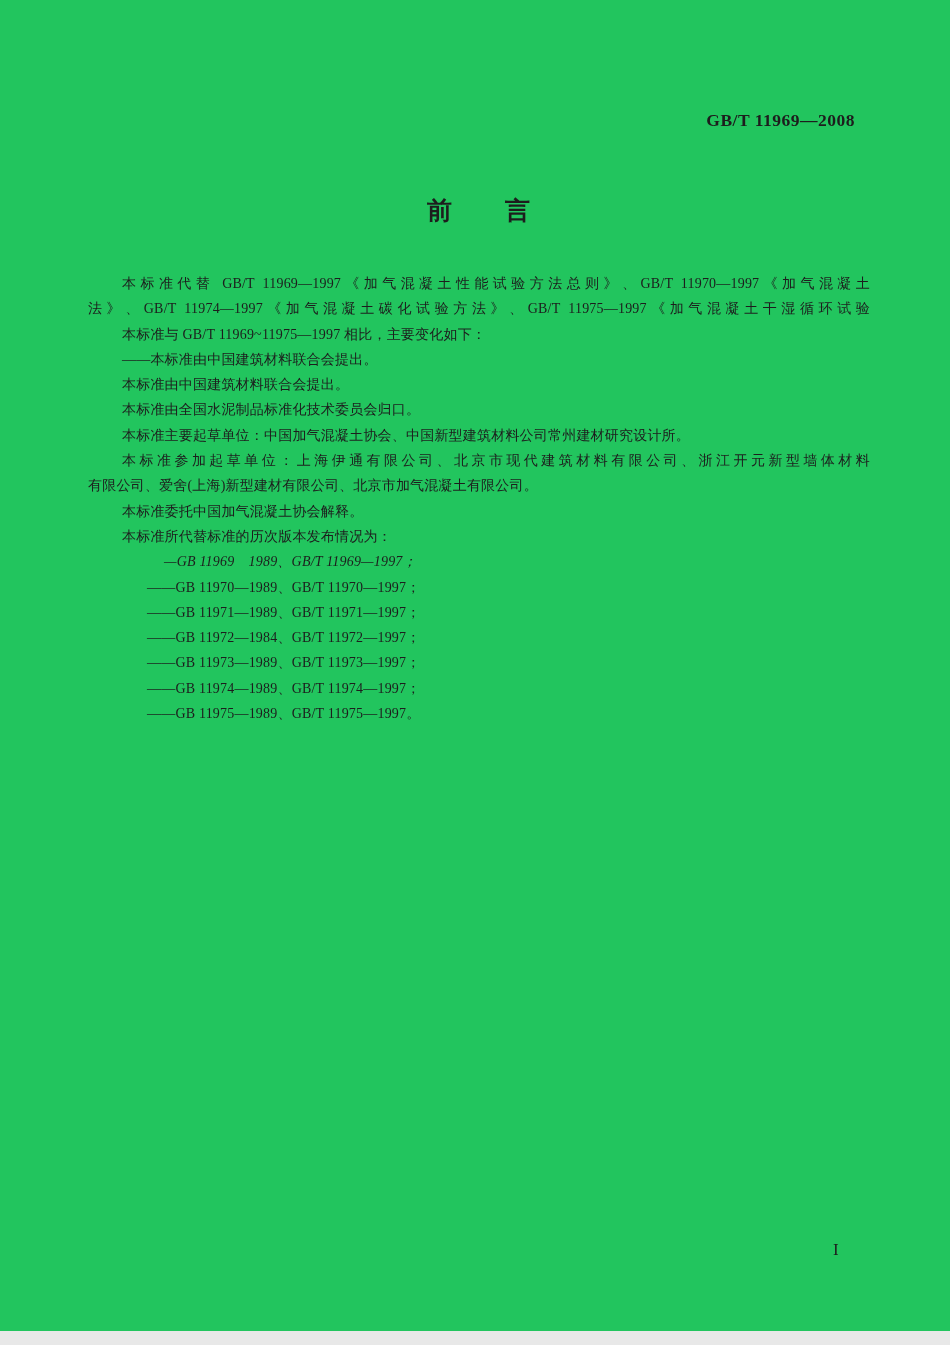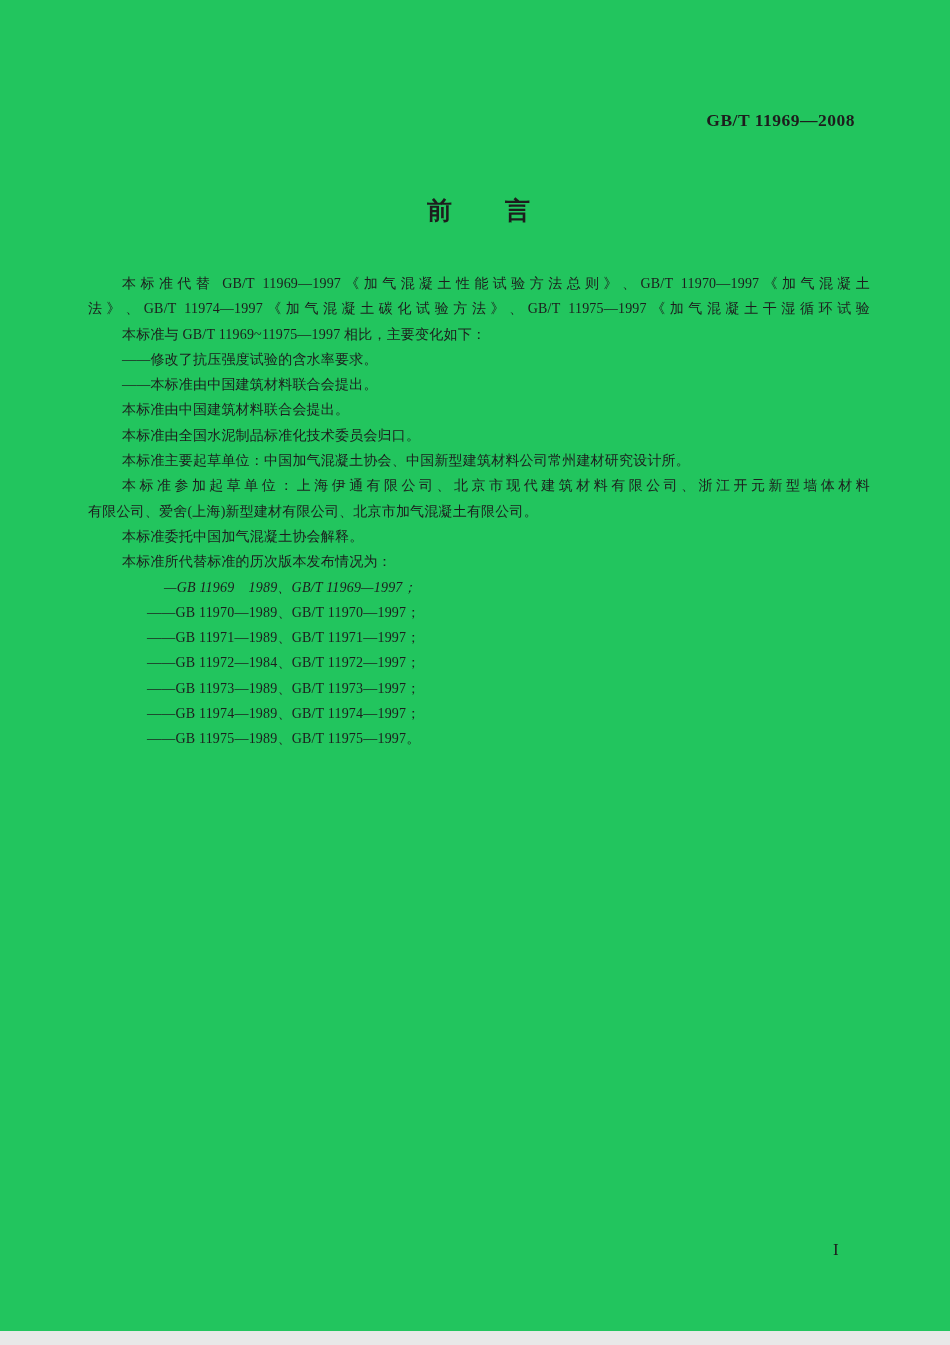--- a/index.html
+++ b/index.html
@@ -65,21 +65,20 @@
 <div class="page">
 
   <div class="std-no">GB/T 11969—2008</div>
 
   <div class="fw-title">前　　言</div>
 
   <div class="fw-body">
     <div class="ln indent just">本标准代替 GB/T 11969—1997《加气混凝土性能试验方法总则》、GB/T 11970—1997《加气混凝土</div>
     <div class="ln just">法》、GB/T 11974—1997《加气混凝土碳化试验方法》、GB/T 11975—1997《加气混凝土干湿循环试验</div>
     <div class="ln indent">本标准与 GB/T 11969~11975—1997 相比，主要变化如下：</div>
-    <div class="ln indent">——修改了抗压强度试验的含水率要求。</div>
     <div class="ln indent">——本标准由中国建筑材料联合会提出。</div>
     <div class="ln indent">本标准由中国建筑材料联合会提出。</div>
     <div class="ln indent">本标准由全国水泥制品标准化技术委员会归口。</div>
     <div class="ln indent">本标准主要起草单位：中国加气混凝土协会、中国新型建筑材料公司常州建材研究设计所。</div>
     <div class="ln indent just">本标准参加起草单位：上海伊通有限公司、北京市现代建筑材料有限公司、浙江开元新型墙体材料</div>
     <div class="ln">有限公司、爱舍(上海)新型建材有限公司、北京市加气混凝土有限公司。</div>
     <div class="ln indent">本标准委托中国加气混凝土协会解释。</div>
     <div class="ln indent">本标准所代替标准的历次版本发布情况为：</div>
     <div class="ln li1">—GB 11969　1989、GB/T 11969—1997；</div>
     <div class="ln li2">——GB 11970—1989、GB/T 11970—1997；</div>

